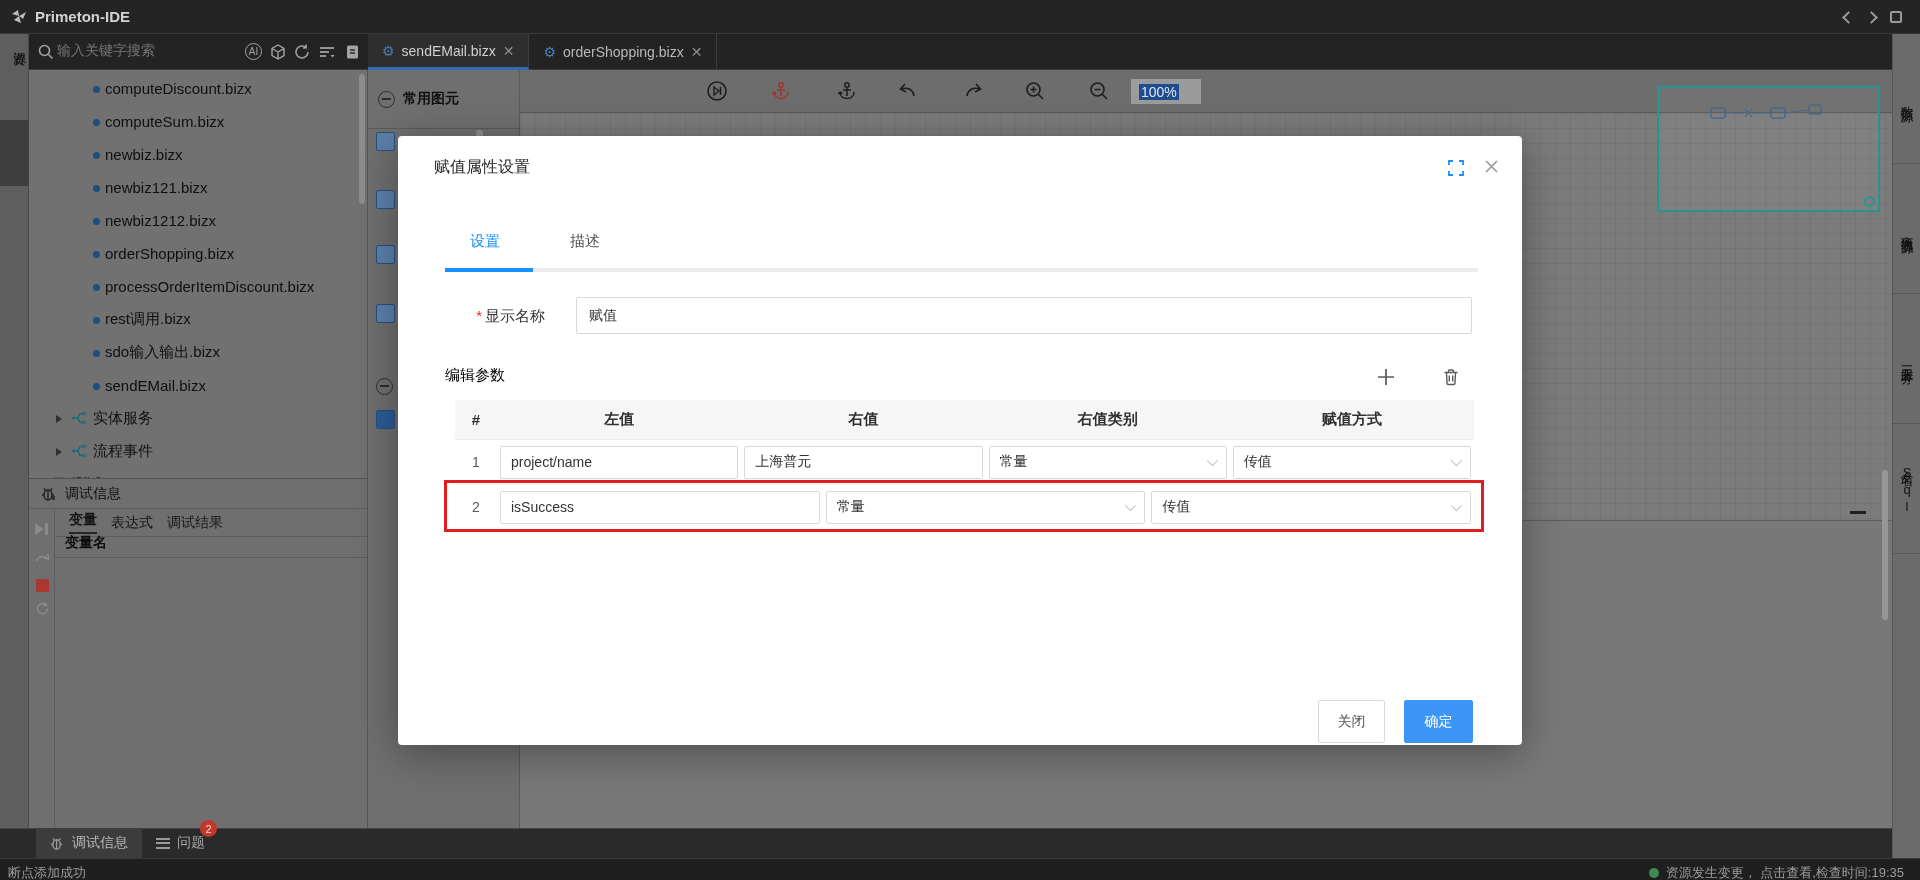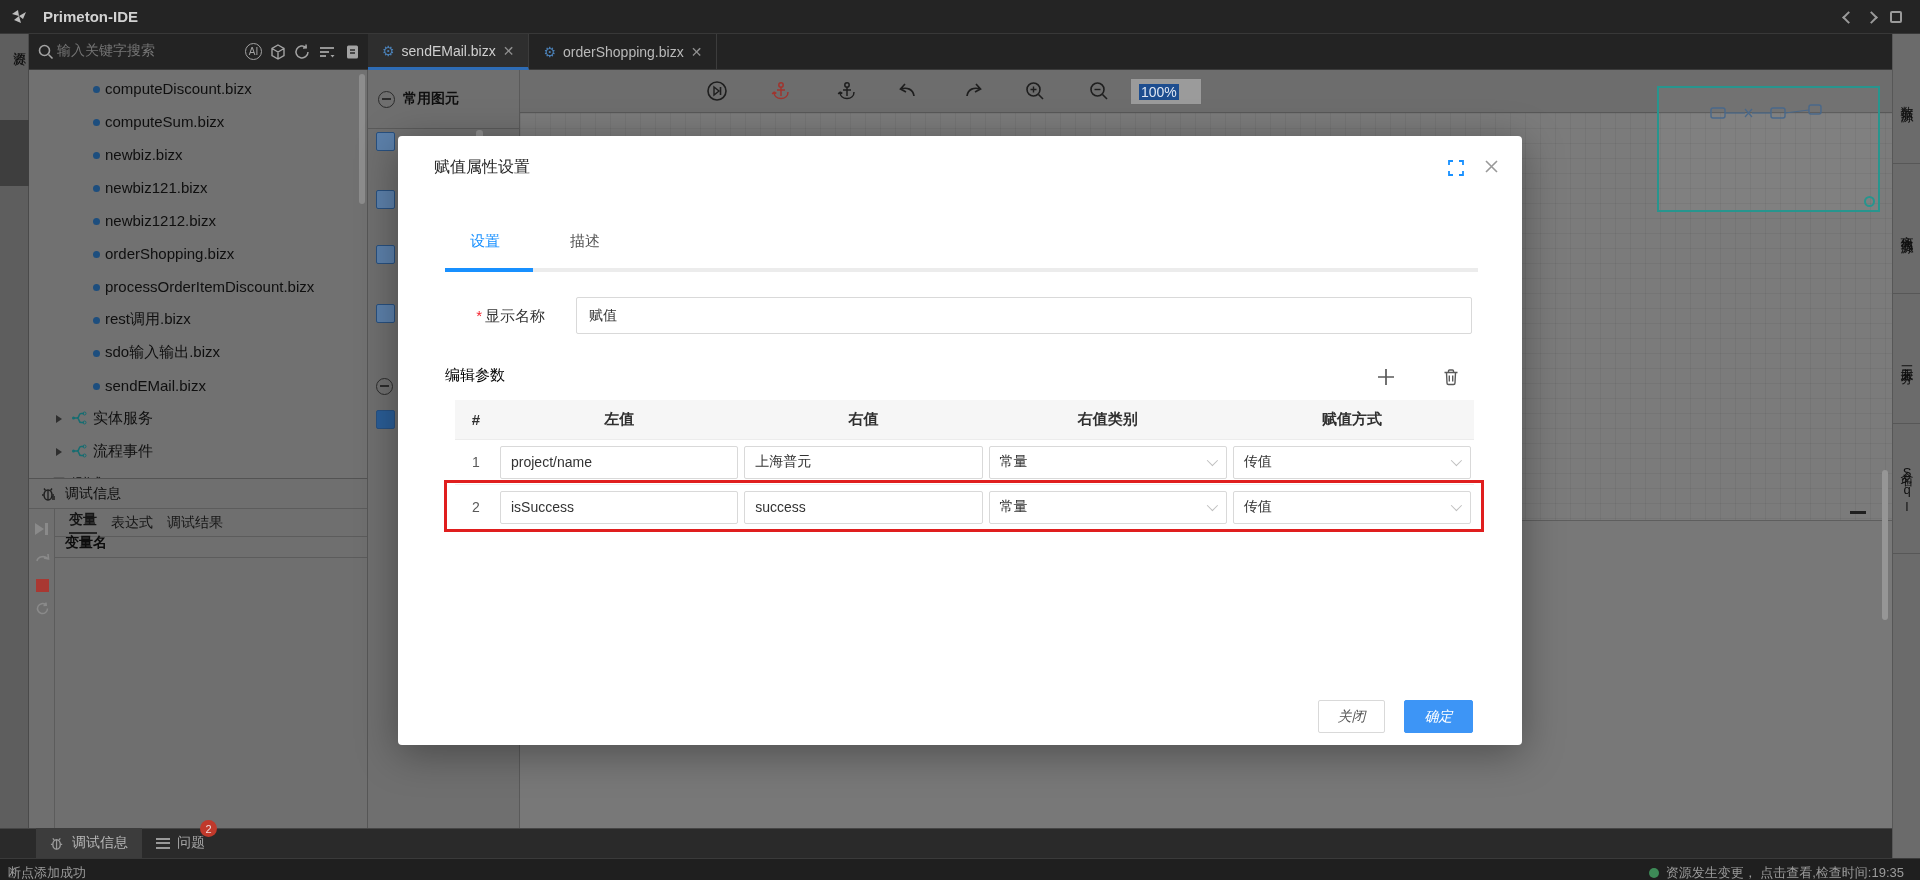--- a/index.html
+++ b/index.html
@@ -4,21 +4,21 @@
 <style>
   * { margin:0; padding:0; box-sizing:border-box; }
   html,body { width:1920px; height:880px; overflow:hidden; }
   body { font-family:"Liberation Sans","DejaVu Sans",sans-serif; background:#7b7b7b; }
   .abs { position:absolute; }
   .screen { position:relative; width:1920px; height:880px; overflow:hidden; background:#7b7b7b; }
 
   
   .titlebar { left:0; top:0; width:1920px; height:34px; background:#242424; border-bottom:1px solid #383838; display:flex; align-items:center; }
   .titlebar .logo { width:18px; height:18px; margin-left:10px; }
-  .titlebar .app-title { color:#d2d2d2; font-size:15px; font-weight:bold; margin-left:15px; }
+  .titlebar .app-title { color:#d2d2d2; font-size:15px; font-weight:bold; margin-left:7px; }
   .win-nav { position:absolute; right:18px; top:0; height:34px; display:flex; align-items:center; gap:14px; }
   .chev { width:9px; height:9px; border-left:2px solid #9a9a9a; border-bottom:2px solid #9a9a9a; }
   .chev.back { transform:rotate(45deg); }
   .chev.fwd { transform:rotate(-135deg); }
   .win-box { width:12px; height:12px; border:2px solid #9a9a9a; border-radius:2px; }
 
   .activity-strip { left:0; top:34px; width:29px; height:824px; background:#5e5e5e; border-right:1px solid #4a4a4a; }
   .activity-strip .vlabel { writing-mode:vertical-rl; text-orientation:upright; color:#0e0e0e; font-size:13px; margin:8px auto 0 auto; display:block; text-align:center; width:100%; }
   .activity-strip .dark-block { position:absolute; left:0; top:86px; width:29px; height:66px; background:#3e3e3e; }
 
@@ -110,21 +110,21 @@
   .m-table { position:absolute; left:57px; top:264px; width:1019px; }
   .m-thead { display:flex; height:40px; background:#f6f6f6; border-bottom:1px solid #ececec; align-items:center; font-weight:bold; font-size:15px; color:#303030; }
   .m-th { text-align:center; } .m-th.c0 { width:42px; } .m-th.c { flex:1; }
   .m-row { display:flex; height:45px; align-items:center; border-bottom:1px solid #f0f0f0; }
   .m-num { width:42px; text-align:center; font-size:14px; color:#595959; }
   .m-cell { flex:1; padding:8px 3px; position:relative; }
   .cell-input { width:100%; height:33px; border:1px solid #d9d9d9; border-radius:2px; padding:0 10px; font-size:14px; color:#333; font-family:inherit; outline:none; }
   .cell-select { width:100%; height:33px; border:1px solid #d9d9d9; border-radius:2px; padding:0 10px; font-size:14px; color:#333; display:flex; align-items:center; background:#fff; position:relative; }
   .sel-chev { position:absolute; right:11px; top:11px; width:8px; height:8px; border-right:1.5px solid #bfbfbf; border-bottom:1.5px solid #bfbfbf; transform:rotate(45deg) translateY(-2px); }
   .red-annot { position:absolute; left:46px; top:344px; width:1040px; height:52px; border:3px solid #e01e1e; z-index:5; }
-  .m-btn { position:absolute; top:564px; height:33px; border-radius:2px; font-size:14px; display:flex; align-items:center; justify-content:center; cursor:default;font-style:italic; }
+  .m-btn { position:absolute; top:564px; height:43px; border-radius:2px; font-size:14px; display:flex; align-items:center; justify-content:center; cursor:default; }
   .m-btn.ghost { left:920px; width:67px; background:#fff; border:1px solid #d9d9d9; color:#555; }
   .m-btn.primary { left:1006px; width:69px; background:#3d95f6; border:1px solid #3d95f6; color:#fff; }
 
   svg { display:block; }
 </style>
 </head>
 <body>
 
 <div class="screen">
 
@@ -436,21 +436,20 @@
         <span class="m-cell">
             <span class="cell-select">
               <span>传值</span>
               <i class="sel-chev"></i>
             </span>
           </span>
       </div>
       <div class="m-row">
         <span class="m-num">2</span>
         <span class="m-cell"><input class="cell-input" value="isSuccess" style=""></span>
-        <span class="m-cell"><input class="cell-input" value="success" style=""></span>
         <span class="m-cell">
             <span class="cell-select">
               <span>常量</span>
               <i class="sel-chev"></i>
             </span>
           </span>
         <span class="m-cell">
             <span class="cell-select">
               <span>传值</span>
               <i class="sel-chev"></i>

